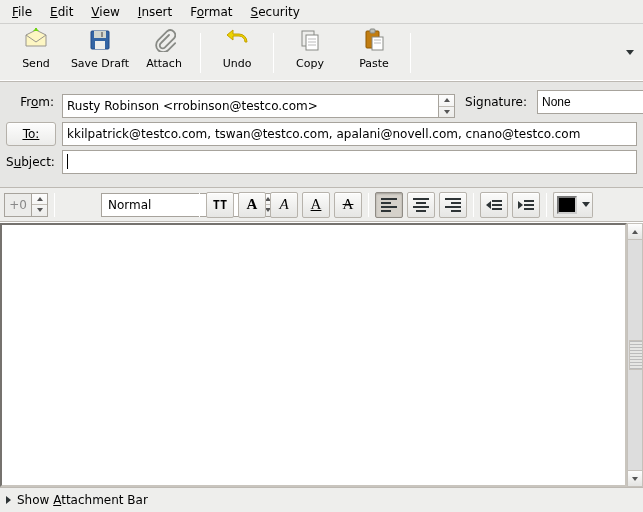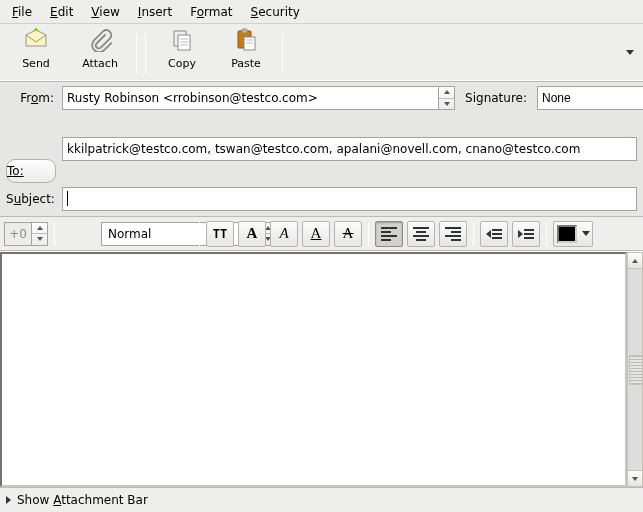--- a/index.html
+++ b/index.html
@@ -78,37 +78,36 @@
   .hlabel {
     width:50px; text-align:right;
     font-size:12px;
     padding-right:2px;
   }
   .btn-label {
     width:50px;
     height:24px;
     border:1px solid #b5b1aa;
     background:linear-gradient(#fdfdfd,#ececea);
-    border-radius:9px;
-    display:flex; align-items:center; 
+    border-radius:3px;
+    display:flex; align-items:center; justify-content:center;
     text-decoration:underline;
     font-size:12px;
     box-shadow: inset 0 1px 0 #fff;
-    margin-top: 45px;
   }
   .combo, .text-in {
     flex:1;
     height:24px;
     border:1px solid #a7a39c;
     background:#fff;
     padding:0 4px;
     font-size:12px;
     font-family:inherit;
   }
-  .combo-wrap { position:relative; flex:1; display:flex; }
+  .combo-wrap { position:relative; flex:1; display:flex;margin-top:8px; }
   .spin {
     width:16px;
     display:flex;flex-direction:column;
     border:1px solid #a7a39c; border-left:none;
     background:linear-gradient(#fdfdfd,#ececea);
   }
   .spin > div { flex:1; display:flex;align-items:center;justify-content:center; }
   .spin > div:first-child { border-bottom:1px solid #c0bcb5; }
   .tri-up-s { width:0;height:0;border-left:3px solid transparent;border-right:3px solid transparent;border-bottom:4px solid #555; }
   .tri-dn-s { width:0;height:0;border-left:3px solid transparent;border-right:3px solid transparent;border-top:4px solid #555; }
@@ -237,32 +236,51 @@
       <svg class="icon" viewBox="0 0 24 24">
           <polygon points="2,7 12,2 22,7 22,18 2,18" fill="#fdf6c3" stroke="#98958e"></polygon>
           <polyline points="2,7 12,14 22,7" fill="none" stroke="#98958e"></polyline>
           <path d="M12 2 L12 -2" stroke="#73d216" stroke-width="2"></path>
           <polygon points="9,3 12,0 15,3" fill="#73d216"></polygon>
         </svg>
     </span>
     <span class="lbl">Send</span>
   </div>
 
+  <div class="tool-btn">
+    <span>
+      <svg class="icon" viewBox="0 0 24 24">
+          <rect x="3" y="3" width="18" height="18" rx="1" fill="#3465a4" stroke="#204a87"></rect>
+          <rect x="6" y="3" width="12" height="7" fill="#d3d7cf"></rect>
+          <rect x="7" y="13" width="10" height="8" fill="#eeeeec"></rect>
+          <rect x="13" y="4" width="2" height="5" fill="#888"></rect>
+        </svg>
+    </span>
+    <span class="lbl">Save Draft</span>
+  </div>
 
   <div class="tool-btn">
     <span>
       <svg class="icon" viewBox="0 0 24 24">
           <path d="M17 7l-8 8a3 3 0 104.2 4.2l9-9a5 5 0 00-7-7l-9 9a7 7 0 0010 10l7-7" fill="none" stroke="#888a85" stroke-width="1.8" stroke-linecap="round"></path>
         </svg>
     </span>
     <span class="lbl">Attach</span>
   </div>
 
   <div class="tool-sep"></div>
 
+  <div class="tool-btn">
+    <span>
+      <svg class="icon" viewBox="0 0 24 24">
+          <path d="M14 6a8 8 0 018 8h-2a6 6 0 00-6-6H8v4L2 7l6-5v4h6z" fill="#edd400" stroke="#c4a000"></path>
+        </svg>
+    </span>
+    <span class="lbl">Undo</span>
+  </div>
 
 
   <div class="tool-sep"></div>
 
 
   <div class="tool-btn">
     <span>
       <svg class="icon" viewBox="0 0 24 24">
           <rect x="4" y="3" width="12" height="15" fill="#eeeeec" stroke="#888a85"></rect>
           <rect x="8" y="7" width="12" height="15" fill="#fff" stroke="#888a85"></rect>
@@ -317,21 +335,21 @@
     </div>
   </div>
 
   <div class="hrow">
     <div class="btn-label">
         <span><span class="u">T</span><span>o:</span></span>
       </div>
     <input class="text-in" value="kkilpatrick@testco.com, tswan@testco.com, apalani@novell.com, cnano@testco.com" style="">
   </div>
 
-  <div class="hrow" style="margin-bottom:5px">
+  <div class="hrow" style="margin-bottom:13px">
     <div class="hlabel">S<span class="u">u</span><span>bject:</span></div>
     <div style="flex:1;position:relative">
       <input class="text-in" style="width: 100%;" value="">
       <div class="cursor-blink"></div>
     </div>
   </div>
 </div>
 
 <div class="fmtbar">
   <div class="size-wrap">

